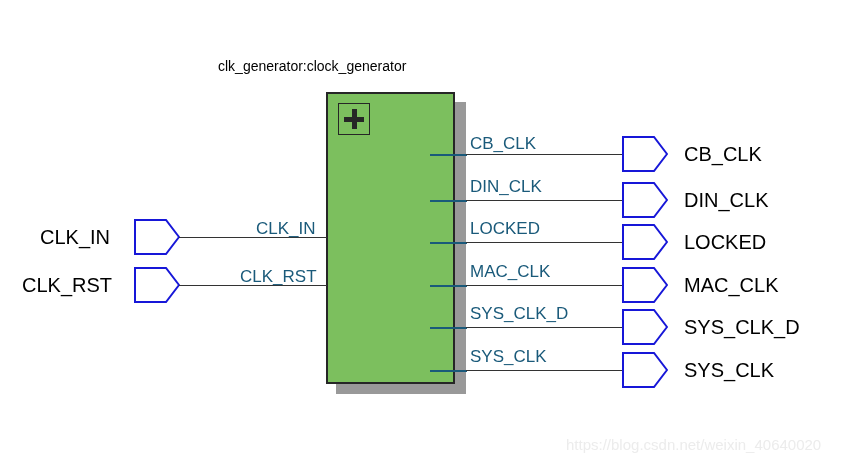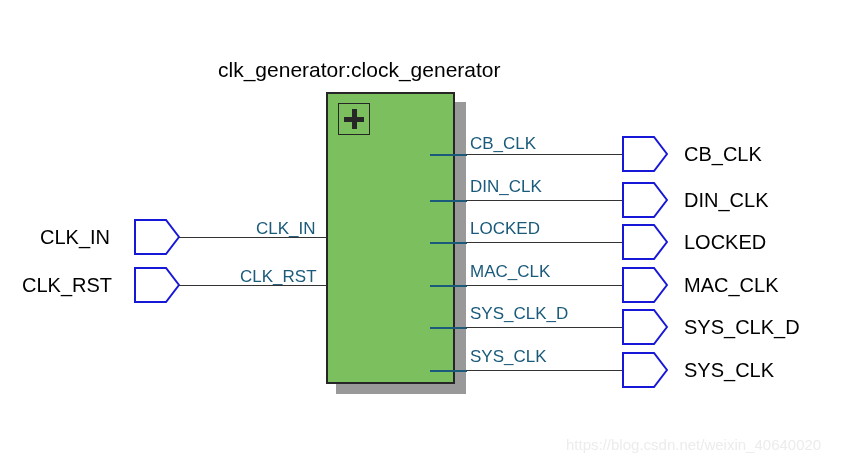--- a/index.html
+++ b/index.html
@@ -14,21 +14,21 @@
     background: #ffffff;
     font-family: "Liberation Sans", sans-serif;
     overflow: hidden;
   }
 
   
   .block-title {
     position: absolute;
     left: 218px;
     top: 58px;
-    font-size: 21px;
+    font-size: 14px;
     color: #000000;
     white-space: nowrap;
     letter-spacing: 0px;
   }
 
   
   .block-shadow {
     position: absolute;
     left: 336px;
     top: 102px;

